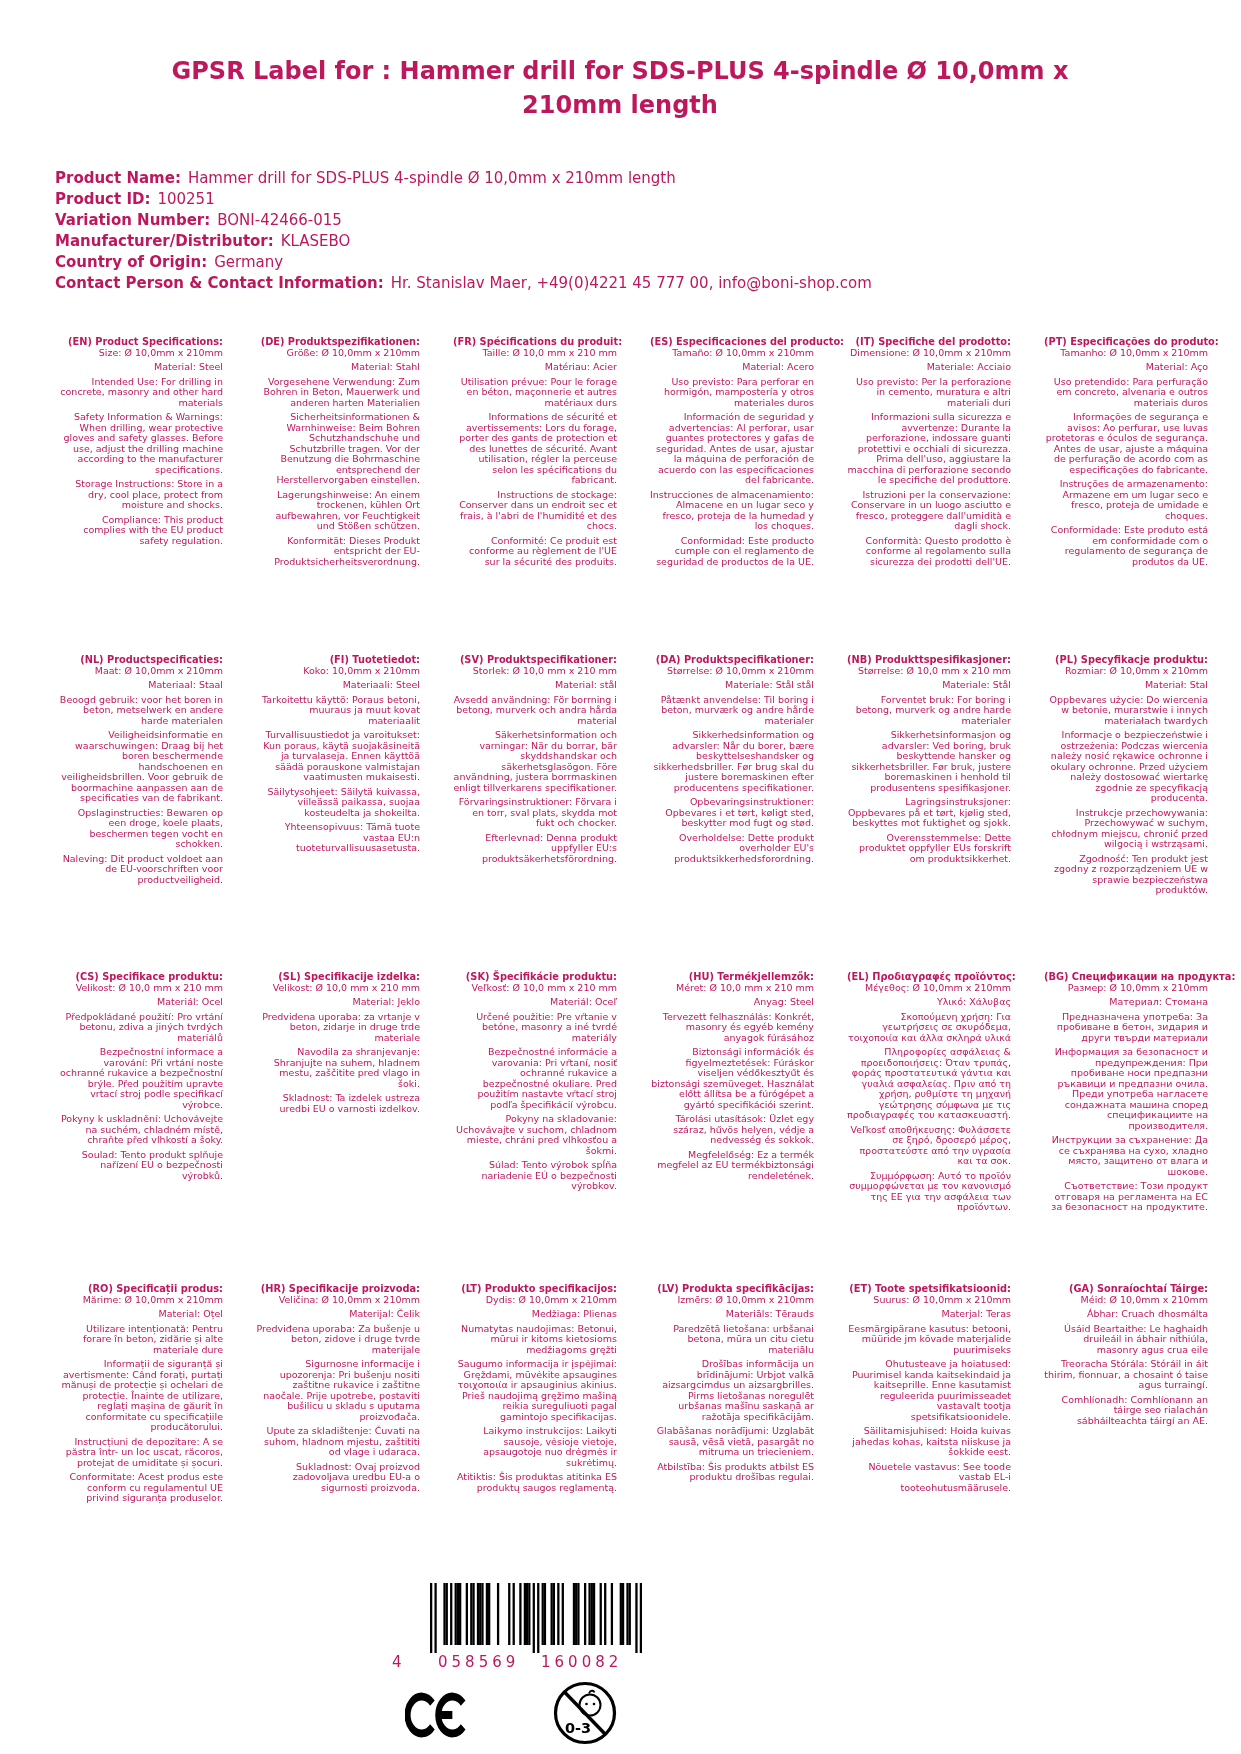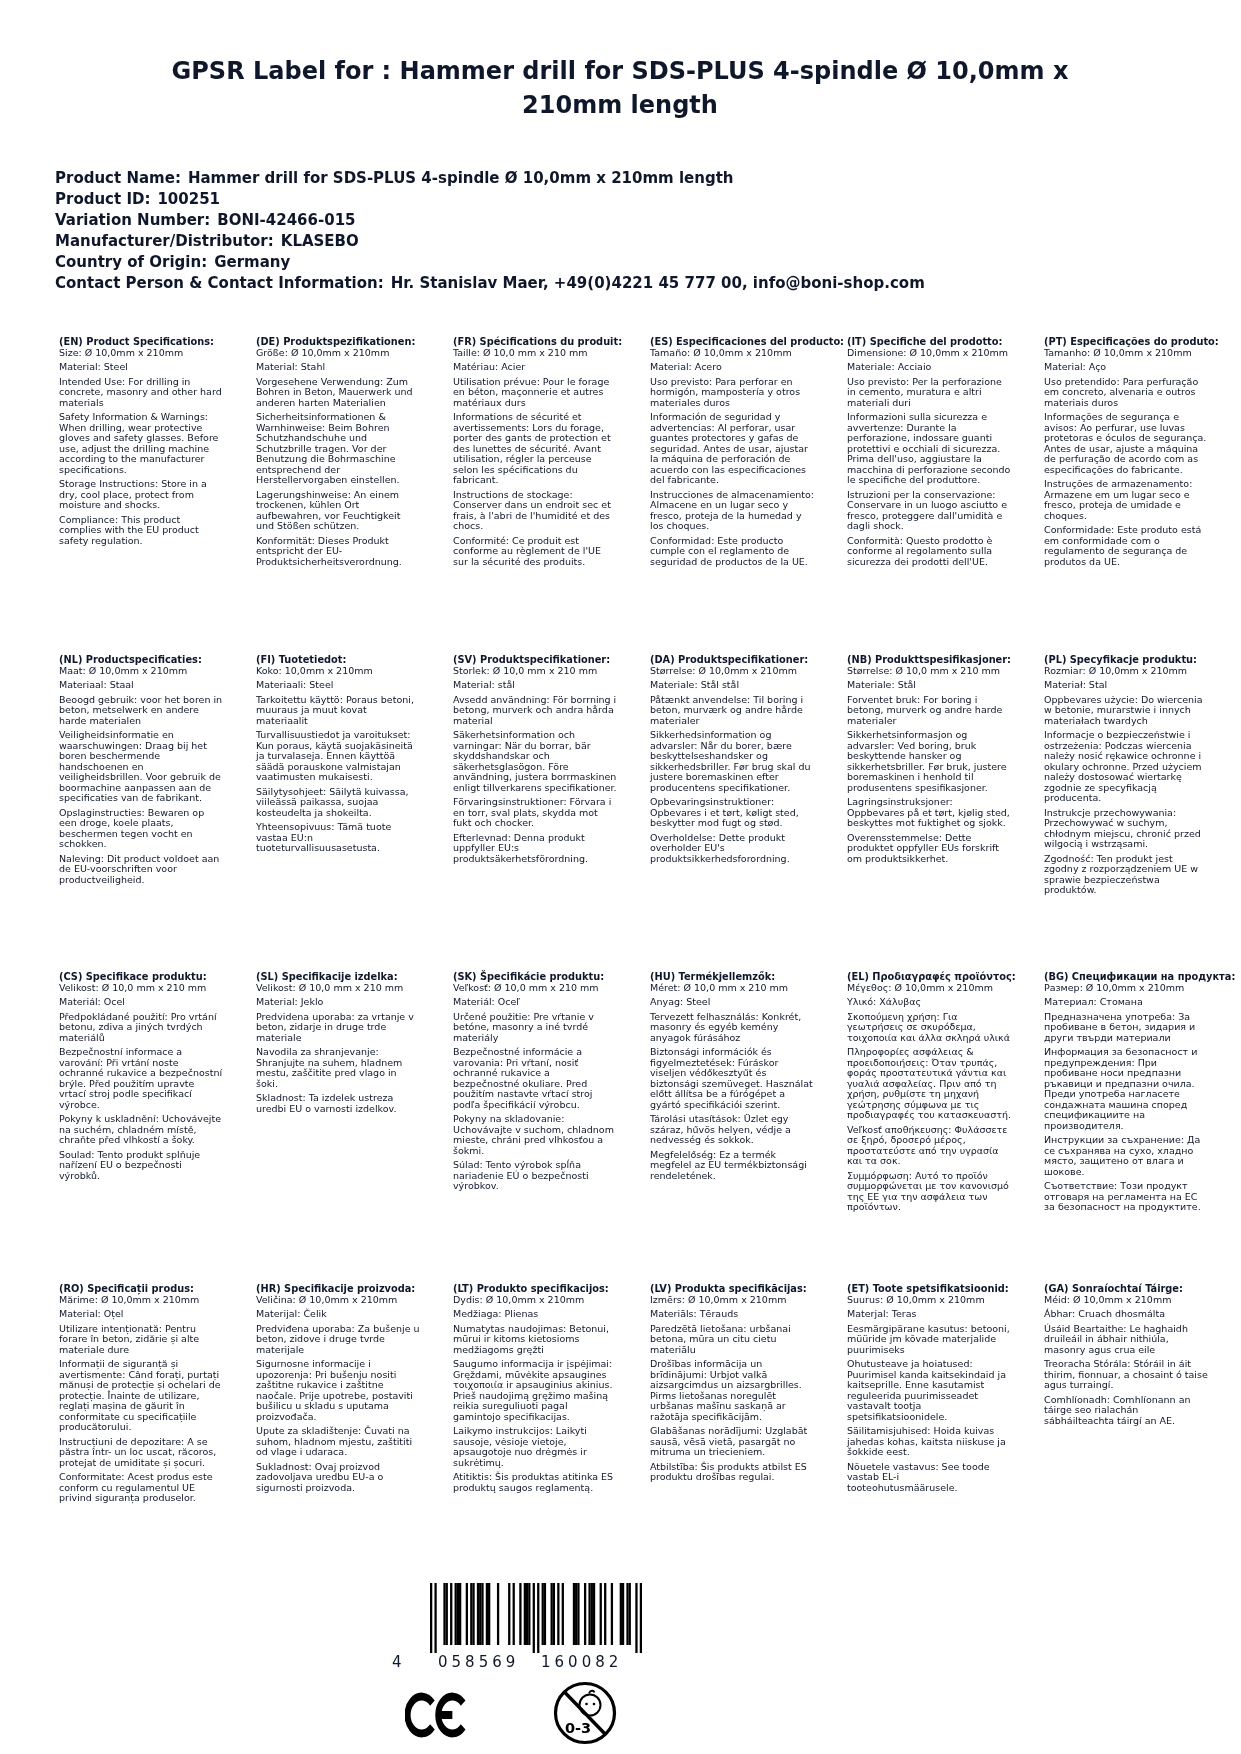--- a/index.html
+++ b/index.html
@@ -1,26 +1,26 @@
 <!DOCTYPE html>
 <html><head>
 <meta charset="utf-8">
 <style>
   html,body{margin:0;padding:0;background:#fff;}
-  .page{position:relative;width:1241px;height:1754px;background:#ffffff;color:#0f172a;
+  .page{position:relative;width:1241px;height:1754px;background:#ffffff;color:#be185d;
         font-family:"DejaVu Sans", sans-serif;overflow:hidden;}
   .title{position:absolute;top:54px;left:140px;width:960px;margin:0;text-align:center;
          font-size:24px;font-weight:bold;line-height:34px;}
   .info{position:absolute;top:168px;left:55px;font-size:15px;line-height:21px;}
   .info-row{white-space:nowrap;}
   .info-label{font-weight:bold;}
-  .info-value{margin-left:7px;font-weight:bold;}
+  .info-value{margin-left:7px;}
   .spec-row{position:absolute;left:59px;width:1182px;display:grid;
             grid-template-columns:repeat(6,197px);align-items:start;}
-  .spec-block{width:164px;font-size:9.5px;line-height:10.5px;}
+  .spec-block{width:164px;font-size:9.5px;line-height:10.5px;text-align:right;}
   .spec-heading{font-weight:bold;font-size:9.8px;white-space:nowrap;margin:0;}
   .spec-block p{margin:0 0 4px 0;overflow-wrap:break-word;}
   .barcode-wrap{position:absolute;top:1583px;left:392px;width:300px;height:95px;}
   #barcode-bars{position:absolute;left:38px;top:0;}
   .bd{position:absolute;top:70px;font-size:15px;letter-spacing:4px;}
   .bd-first{left:0;}
   .bd-g1{left:46px;}
   .bd-g2{left:149px;}
   .ce{position:absolute;top:1692px;left:405px;}
   .age{position:absolute;top:1680px;left:552px;}

